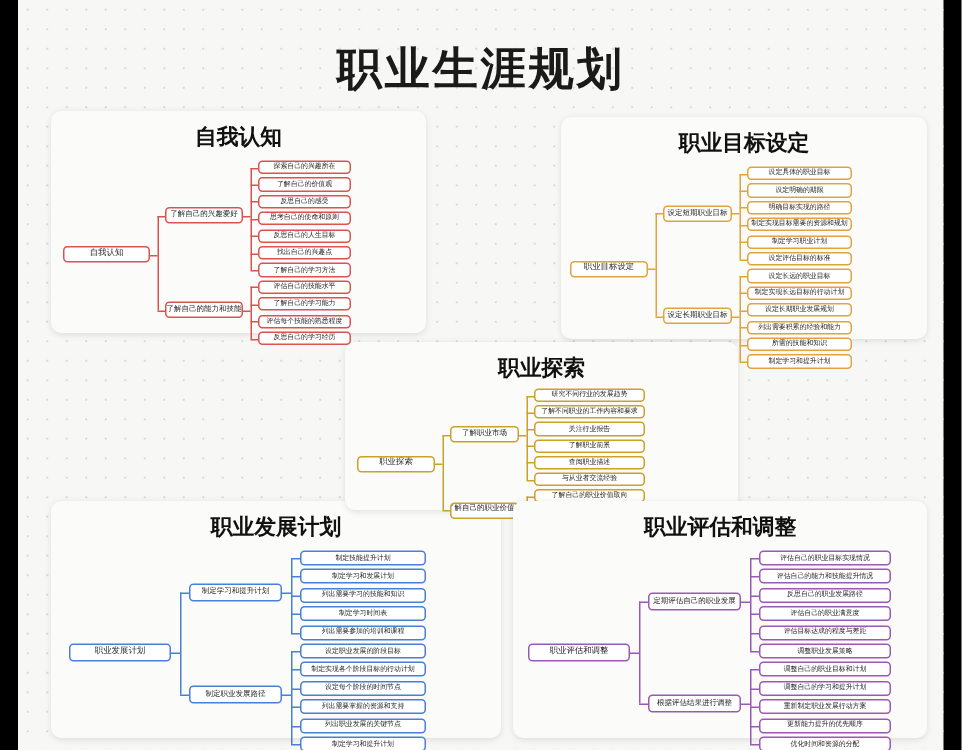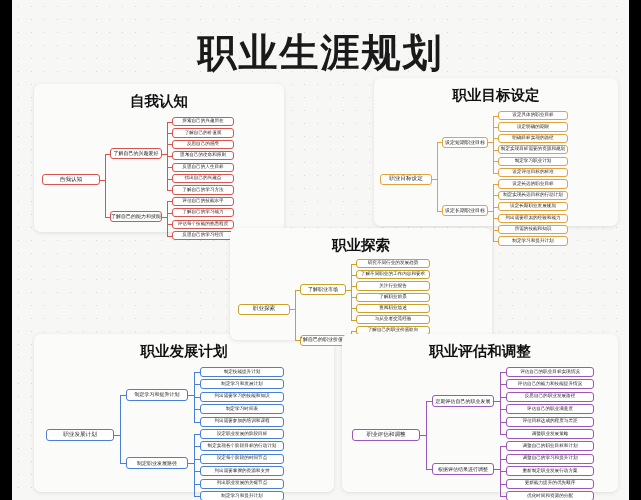--- a/index.html
+++ b/index.html
@@ -16,21 +16,21 @@
     background:#f7f7f5;
     background-image:
       radial-gradient(#d9d9d4 0.9px, transparent 0.9px);
     background-size:13px 13px;
     overflow:hidden;
   }
   .title{
     position:absolute;
     top:26px;left:0;width:617px;
     text-align:center;
-    font-size:39px;
+    font-size:30px;
     font-weight:bold;
     letter-spacing:2px;
     color:#1a1a1a;
   }
   .panel{
     position:absolute;
     background:#fbfbfa;
     border-radius:7px;
     box-shadow:0 1px 4px rgba(0,0,0,0.10);
   }
@@ -56,21 +56,21 @@
     display:flex;
     align-items:center;
     justify-content:center;
     text-align:center;
     padding:0 1px;
     white-space:nowrap;
     overflow:hidden;
   }
   .link{position:absolute;background:#999;}
   
-  #p-self{left:22px;top:84px;width:250px;height:148px;}
+  #p-self{left:22px;top:74px;width:250px;height:148px;}
   #p-goal{left:362px;top:78px;width:244px;height:148px;}
   #p-explore{left:218px;top:228px;width:262px;height:112px;}
   #p-dev{left:22px;top:334px;width:300px;height:158px;}
   #p-eval{left:330px;top:334px;width:276px;height:158px;}
 </style>
 </head>
 <body>
 
 <div id="canvas">
 

